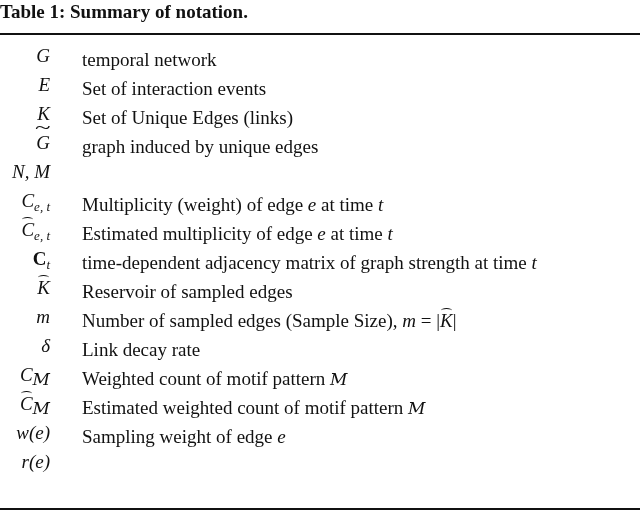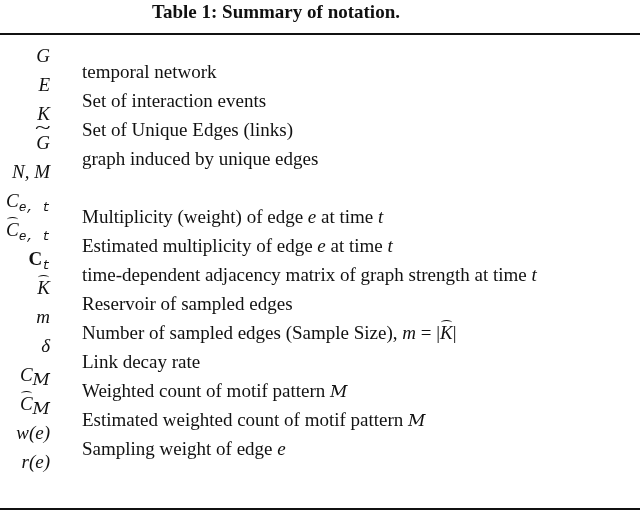--- a/index.html
+++ b/index.html
@@ -13,21 +13,20 @@
       position: relative;
       overflow: hidden;
       font-family: "Liberation Serif", "DejaVu Serif", serif;
       color: #111111;
     }
     .caption {
       position: absolute;
       top: 0;
       left: 0;
       width: 552px;
-      text-align: center;
       font-weight: bold;
       font-size: 19px;
       line-height: 22px;
       top: 1px;
     }
     .rule {
       position: absolute;
       left: 0;
       width: 640px;
       background: #111111;
@@ -50,24 +49,24 @@
     .sym {
       position: absolute;
       right: 590px;
       top: 0;
       text-align: right;
       font-style: italic;
     }
     .desc {
       position: absolute;
       left: 82px;
-      top: 16px;
+      top: 4px;
     }
     .m { font-style: italic; }
-    .sub { font-size: 13px; vertical-align: -4px; font-style: italic; font-family: Liberation Mono, monospace; }
+    .sub { font-size: 13px; vertical-align: -4px; font-style: italic; }
     .hat { position: relative; display: inline-block; }
     .hat::before {
       content: "";
       position: absolute;
       left: 1px; right: 1px; top: 2px;
       height: 4px;
       border-top: 1.4px solid #111;
       border-radius: 50% 50% 0 0;
     }
     .tilde { position: relative; display: inline-block; }

